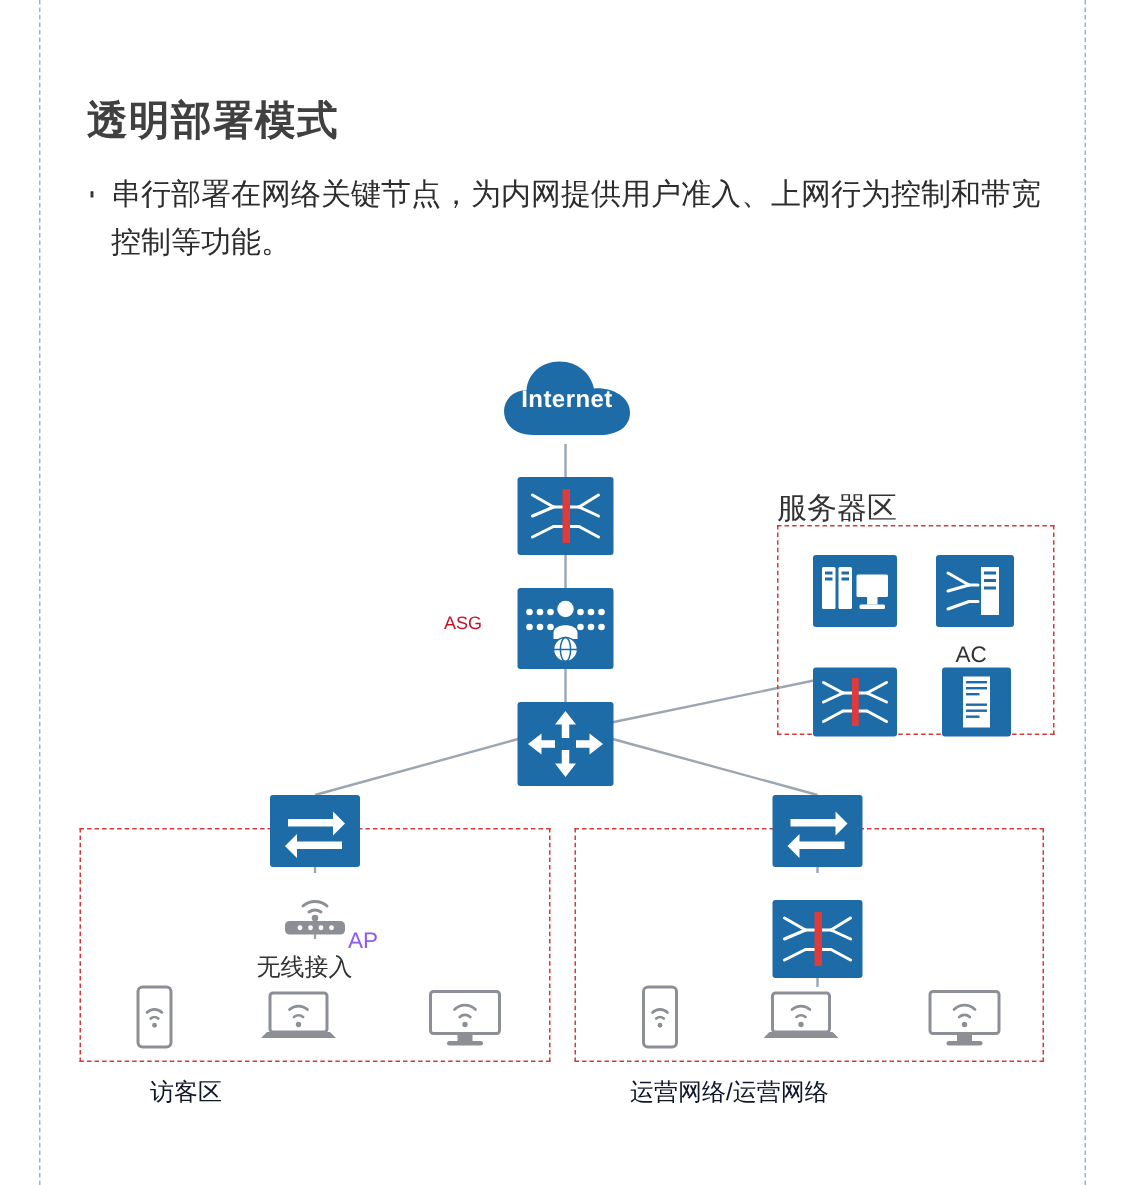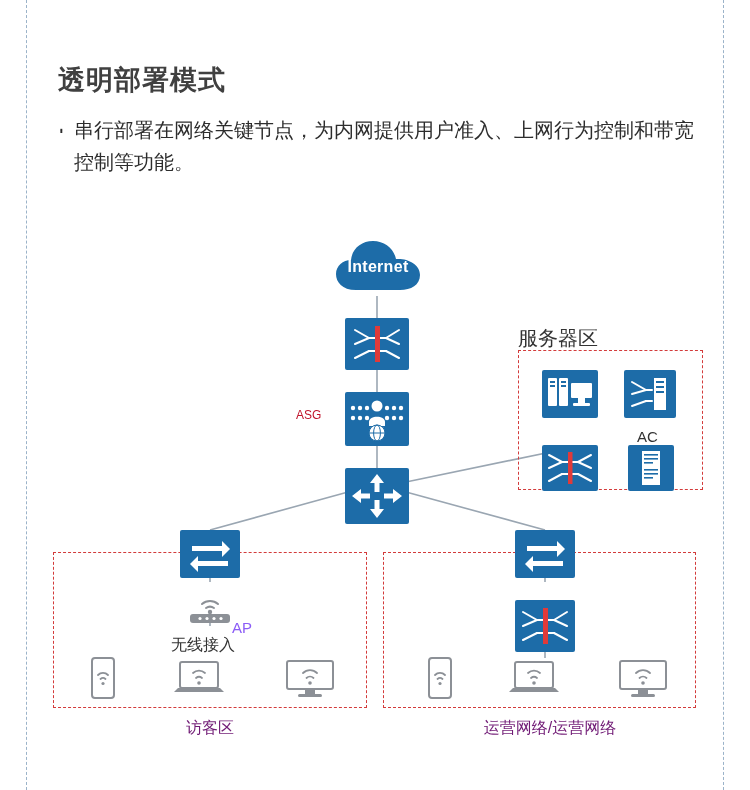--- a/index.html
+++ b/index.html
@@ -138,22 +138,21 @@
   .wireless-label {
     position: absolute;
     left: 171px;
     top: 405px;
     font-size: 16px;
     color: #333;
   }
   .zone-caption {
     position: absolute;
     font-size: 16px;
-    color: #701a75;
-    text-align: center;
+    color: #0f172a;
   }
   .zone-caption.guest { left: 100px; top: 488px; width: 220px; }
   .zone-caption.office { left: 420px; top: 488px; width: 260px; }
 
   .dashed-zone {
     position: absolute;
     border: 1px dashed #d33b3b;
     box-sizing: border-box;
   }
   .zone-server { left: 518px; top: 120px; width: 185px; height: 140px; }

